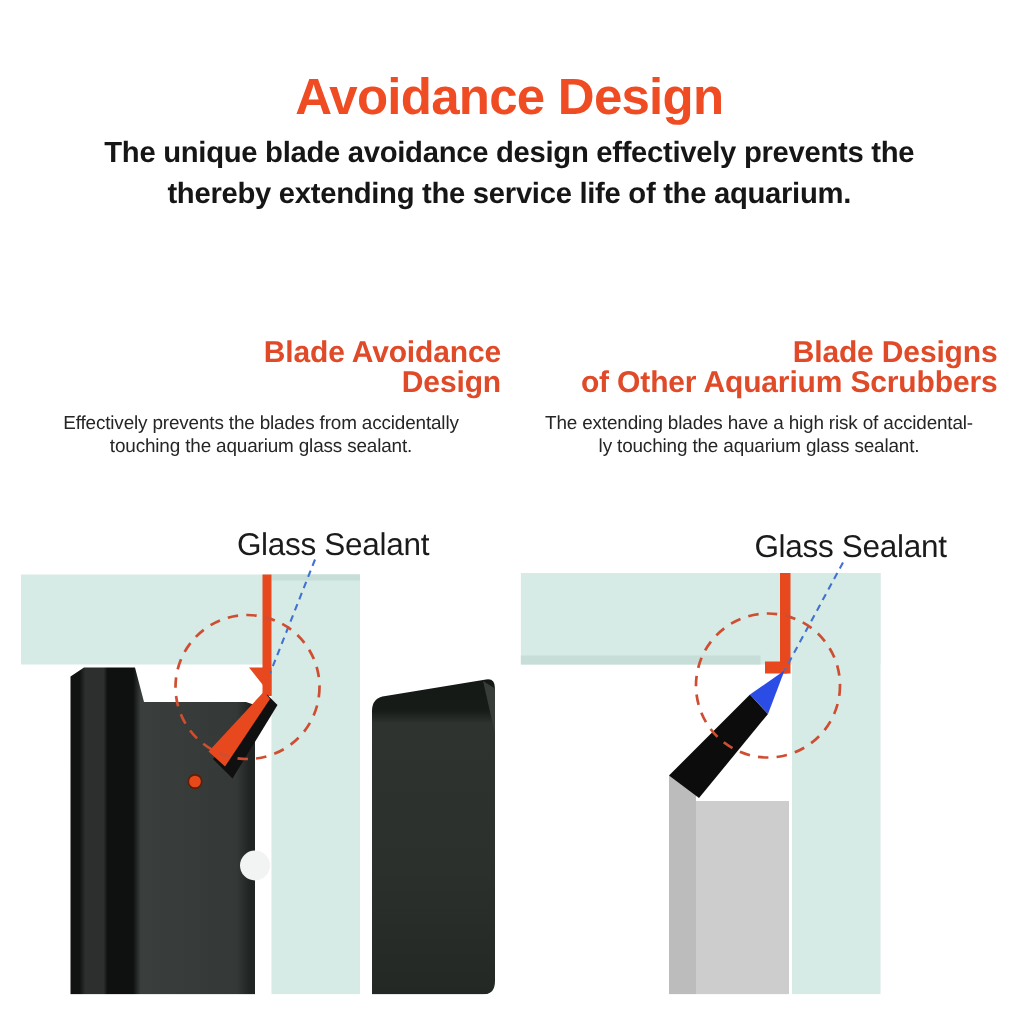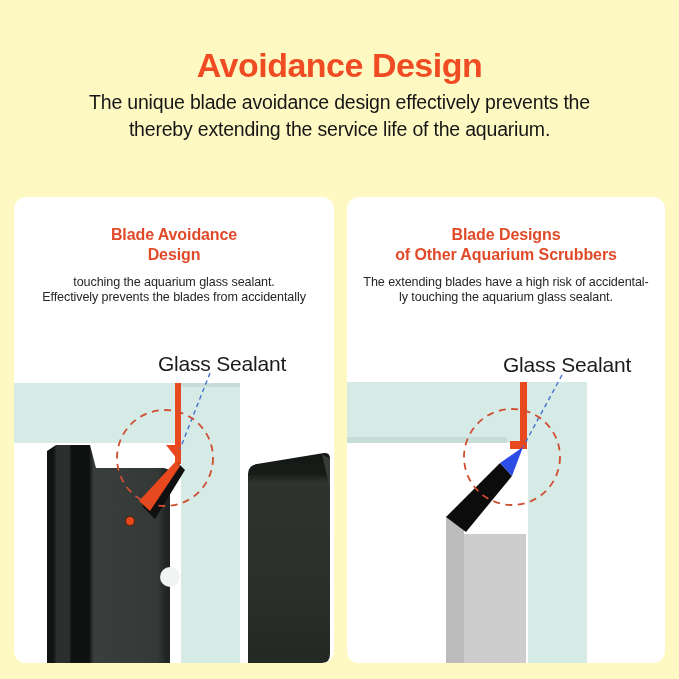--- a/index.html
+++ b/index.html
@@ -1,30 +1,30 @@
 <!DOCTYPE html>
 <html><head>
 <meta charset="utf-8">
 <style>
   html,body{margin:0;padding:0;}
   body{font-family:"Liberation Sans",sans-serif;background:#cfcfcf;}
-  .canvas{position:relative;width:679px;height:679px;background:#fef9c3;overflow:hidden;margin:0 auto;}
+  .canvas{position:relative;width:679px;height:679px;background:#ffffff;overflow:hidden;margin:0 auto;}
 
   
   .main-title{position:absolute;top:46px;left:0;width:100%;text-align:center;
     font-size:34px;font-weight:800;letter-spacing:-0.5px;color:#f04c23;}
   .main-desc{position:absolute;top:89px;left:0;width:100%;text-align:center;
-    font-size:19.5px;line-height:27px;font-weight:400;color:#161616;letter-spacing:-0.2px;}
+    font-size:19.5px;line-height:27px;font-weight:700;color:#161616;letter-spacing:-0.2px;}
 
   
   .card{position:absolute;top:197px;height:466px;background:#ffffff;border-radius:12px;overflow:hidden;}
   .card-left{left:14px;width:320px;}
   .card-right{left:347px;width:318px;}
-  .card-title{position:absolute;top:28px;left:0;width:100%;text-align:center;
-    font-size:16px;line-height:20px;font-weight:700;color:#e04a28;letter-spacing:-0.1px;}
+  .card-title{position:absolute;top:28px;left:0;width:100%;text-align:right;
+    font-size:20px;line-height:20px;font-weight:700;color:#e04a28;letter-spacing:-0.1px;}
   .card-body{position:absolute;top:78px;left:0;width:100%;text-align:center;
     font-size:12.6px;line-height:15px;color:#262626;letter-spacing:-0.1px;}
   .diagram-svg{position:absolute;top:0;left:0;width:100%;height:100%;display:block;}
   .callout{position:absolute;width:160px;text-align:center;font-size:21px;color:#1b1b1b;letter-spacing:-0.2px;}
   .callout-left{top:155px;left:128px;}
   .callout-right{top:156px;left:140px;}
 </style>
 </head>
 <body>
 
@@ -35,22 +35,22 @@
     <div>The unique blade avoidance design effectively prevents the</div>
     <div>thereby extending the service life of the aquarium.</div>
   </div>
 
   <section class="card card-left">
     <div class="card-title">
       <div>Blade Avoidance</div>
       <div>Design</div>
     </div>
     <div class="card-body">
+      <div>Effectively prevents the blades from accidentally</div>
       <div>touching the aquarium glass sealant.</div>
-      <div>Effectively prevents the blades from accidentally</div>
     </div>
 
     <svg class="diagram-svg" viewBox="0 0 320 466">
       <defs>
         <linearGradient id="dev1" x1="0" y1="0" x2="1" y2="0">
           <stop offset="0" stop-color="#101311"></stop>
           <stop offset="0.05" stop-color="#101311"></stop>
           <stop offset="0.08" stop-color="#2c2f2d"></stop>
           <stop offset="0.18" stop-color="#2c2f2d"></stop>
           <stop offset="0.2" stop-color="#0e110f"></stop>

